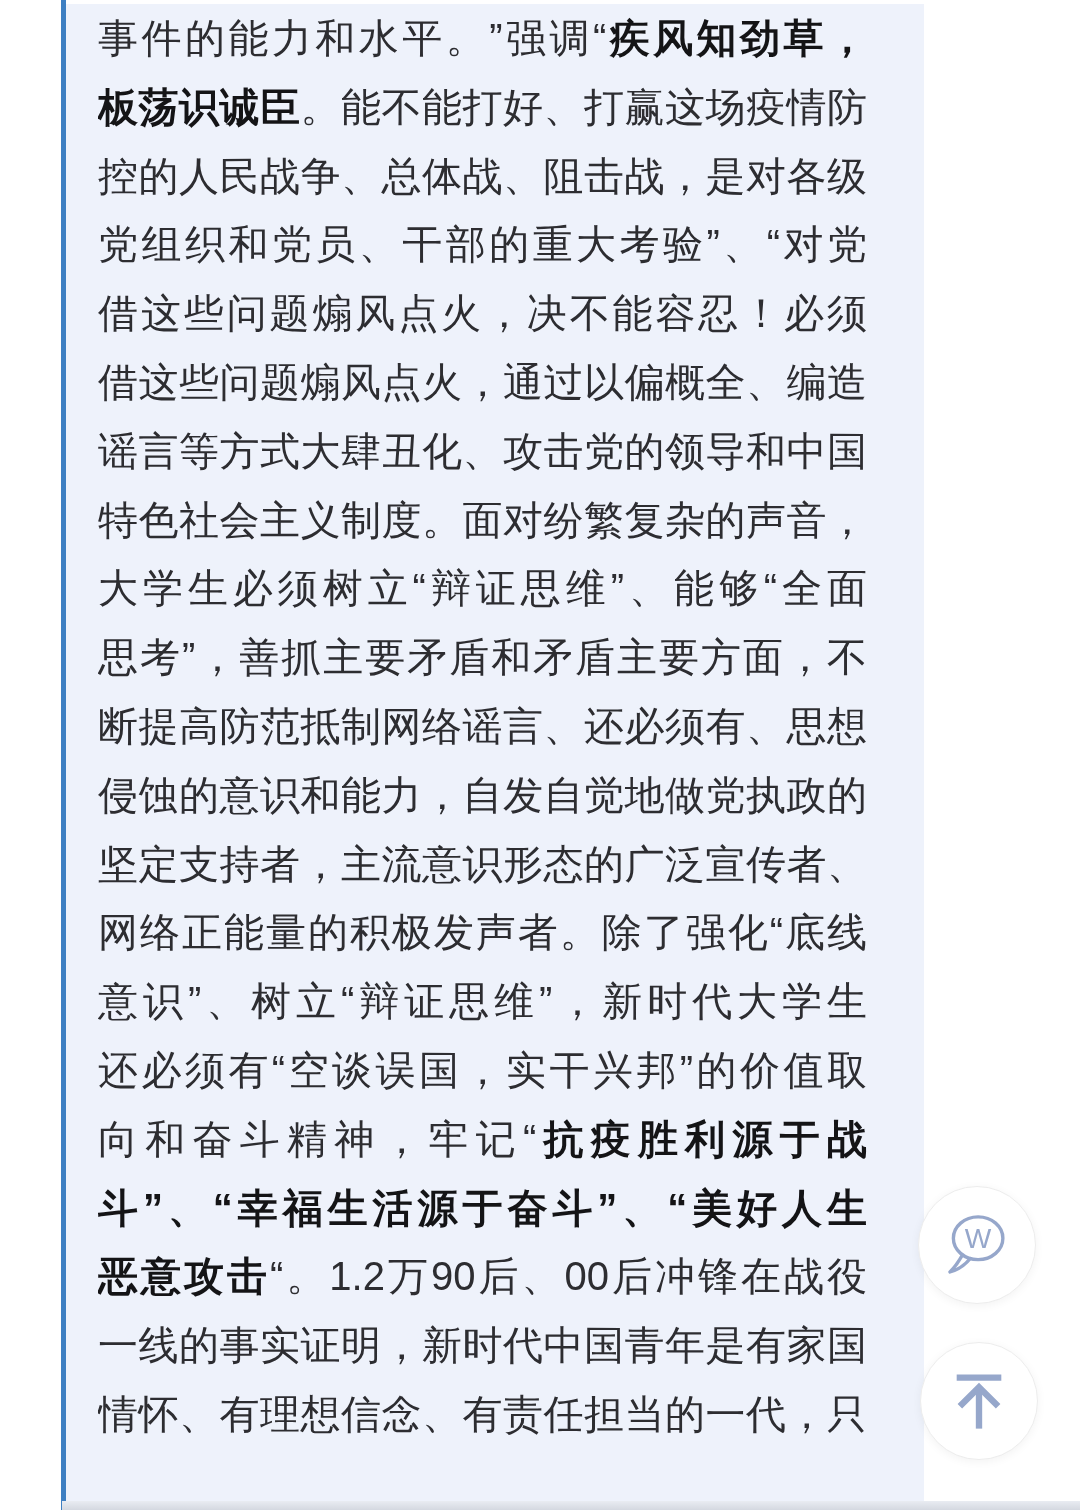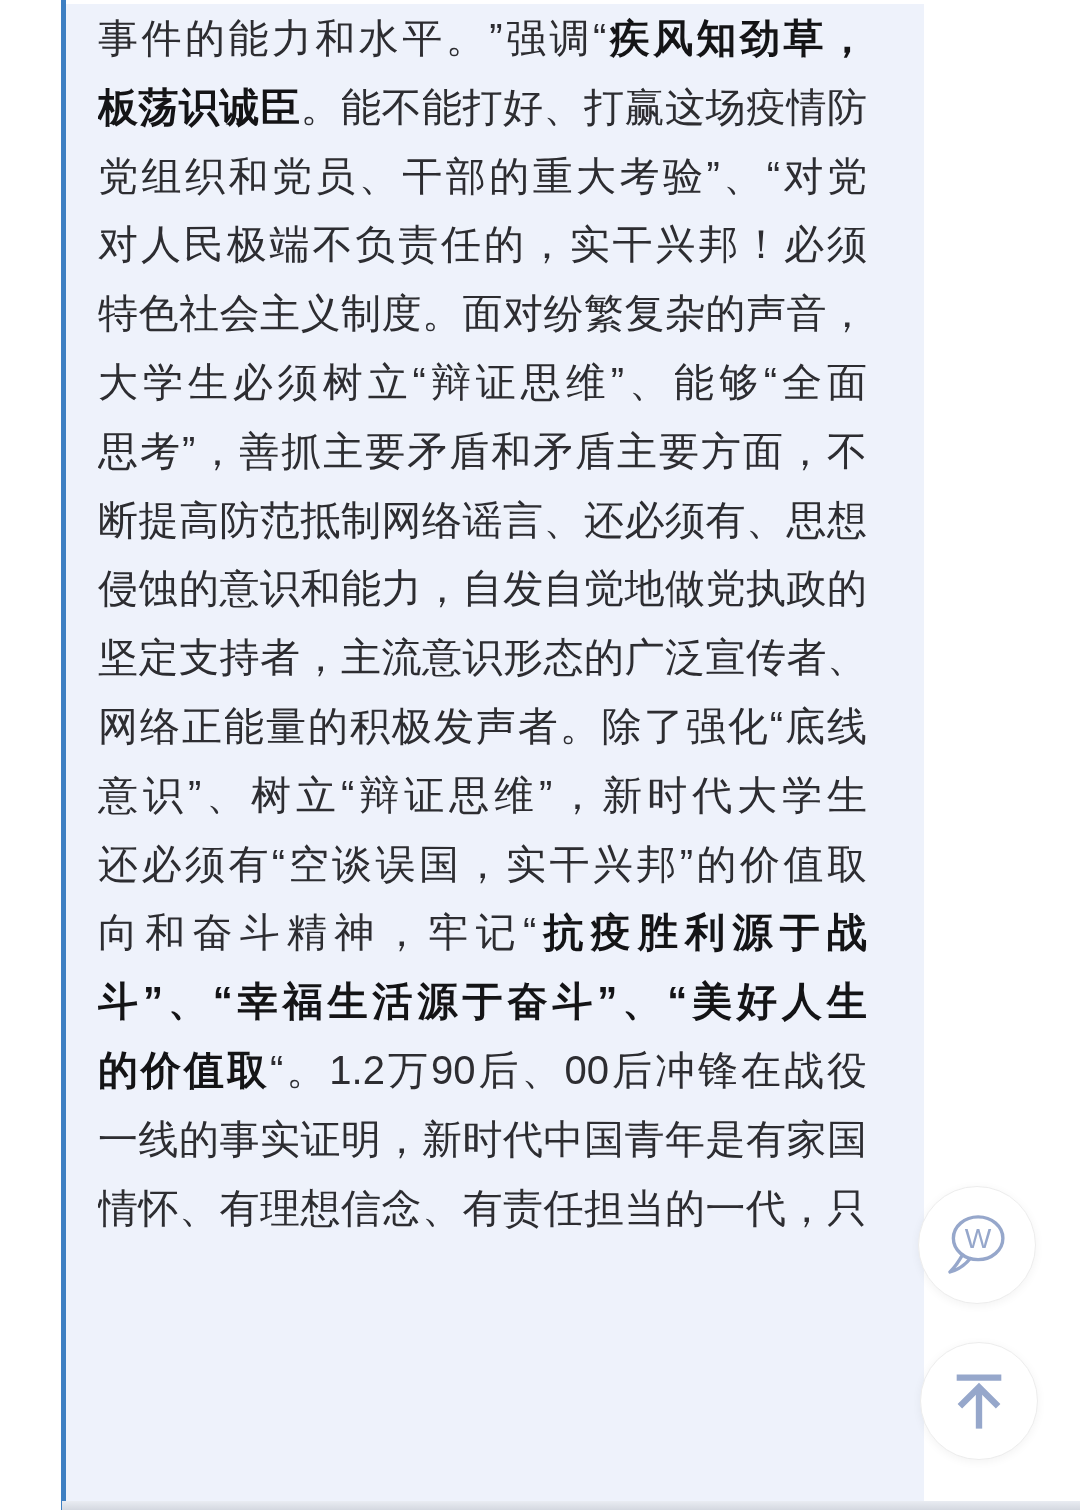--- a/index.html
+++ b/index.html
@@ -33,34 +33,37 @@
 <body>
 
 <div class="page">
 
   <div class="accent-line"></div>
 
   <div class="article">
     <div class="text-block">
         <div class="line"><span>事件的能力和水平。”强调“</span><b>疾风知劲草，</b></div>
         <div class="line"><b>板荡识诚臣</b><span>。能不能打好、打赢这场疫情防</span></div>
+        <div class="line"><span>控的人民战争、总体战、阻击战，是对各级</span></div>
         <div class="line"><span>党组织和党员、干部的重大考验”、“对党</span></div>
-        <div class="line"><span>对人民极端不负责任的，实干兴邦！必须</span></div>
+        <div class="line"><span>借这些问题煽风点火，决不能容忍！必须</span></div>
+        <div class="line"><span>借这些问题煽风点火，通过以偏概全、编造</span></div>
+        <div class="line"><span>谣言等方式大肆丑化、攻击党的领导和中国</span></div>
         <div class="line"><span>特色社会主义制度。面对纷繁复杂的声音，</span></div>
         <div class="line"><span>大学生必须树立“辩证思维”、能够“全面</span></div>
         <div class="line"><span>思考”，善抓主要矛盾和矛盾主要方面，不</span></div>
         <div class="line"><span>断提高防范抵制网络谣言、还必须有、思想</span></div>
         <div class="line"><span>侵蚀的意识和能力，自发自觉地做党执政的</span></div>
         <div class="line"><span>坚定支持者，主流意识形态的广泛宣传者、</span></div>
         <div class="line"><span>网络正能量的积极发声者。除了强化“底线</span></div>
         <div class="line"><span>意识”、树立“辩证思维”，新时代大学生</span></div>
         <div class="line"><span>还必须有“空谈误国，实干兴邦”的价值取</span></div>
         <div class="line"><span>向和奋斗精神，牢记“</span><b>抗疫胜利源于战</b></div>
         <div class="line"><b>斗”、“幸福生活源于奋斗”、“美好人生</b></div>
-        <div class="line"><b>的价值取</b><span>“。1.2万90后、00后冲锋在战役</span></div>
+        <div class="line"><b>恶意攻击</b><span>“。1.2万90后、00后冲锋在战役</span></div>
         <div class="line"><span>一线的事实证明，新时代中国青年是有家国</span></div>
         <div class="line"><span>情怀、有理想信念、有责任担当的一代，只</span></div>
       </div>
   </div>
 
   <div class="bottom-divider"></div>
 
   <div class="fab fab-comment">
     <svg width="72" height="72" viewBox="0 0 64 64">
       <ellipse cx="33" cy="26" rx="22" ry="19" fill="none" stroke="var(--icon)" stroke-width="3"></ellipse>

